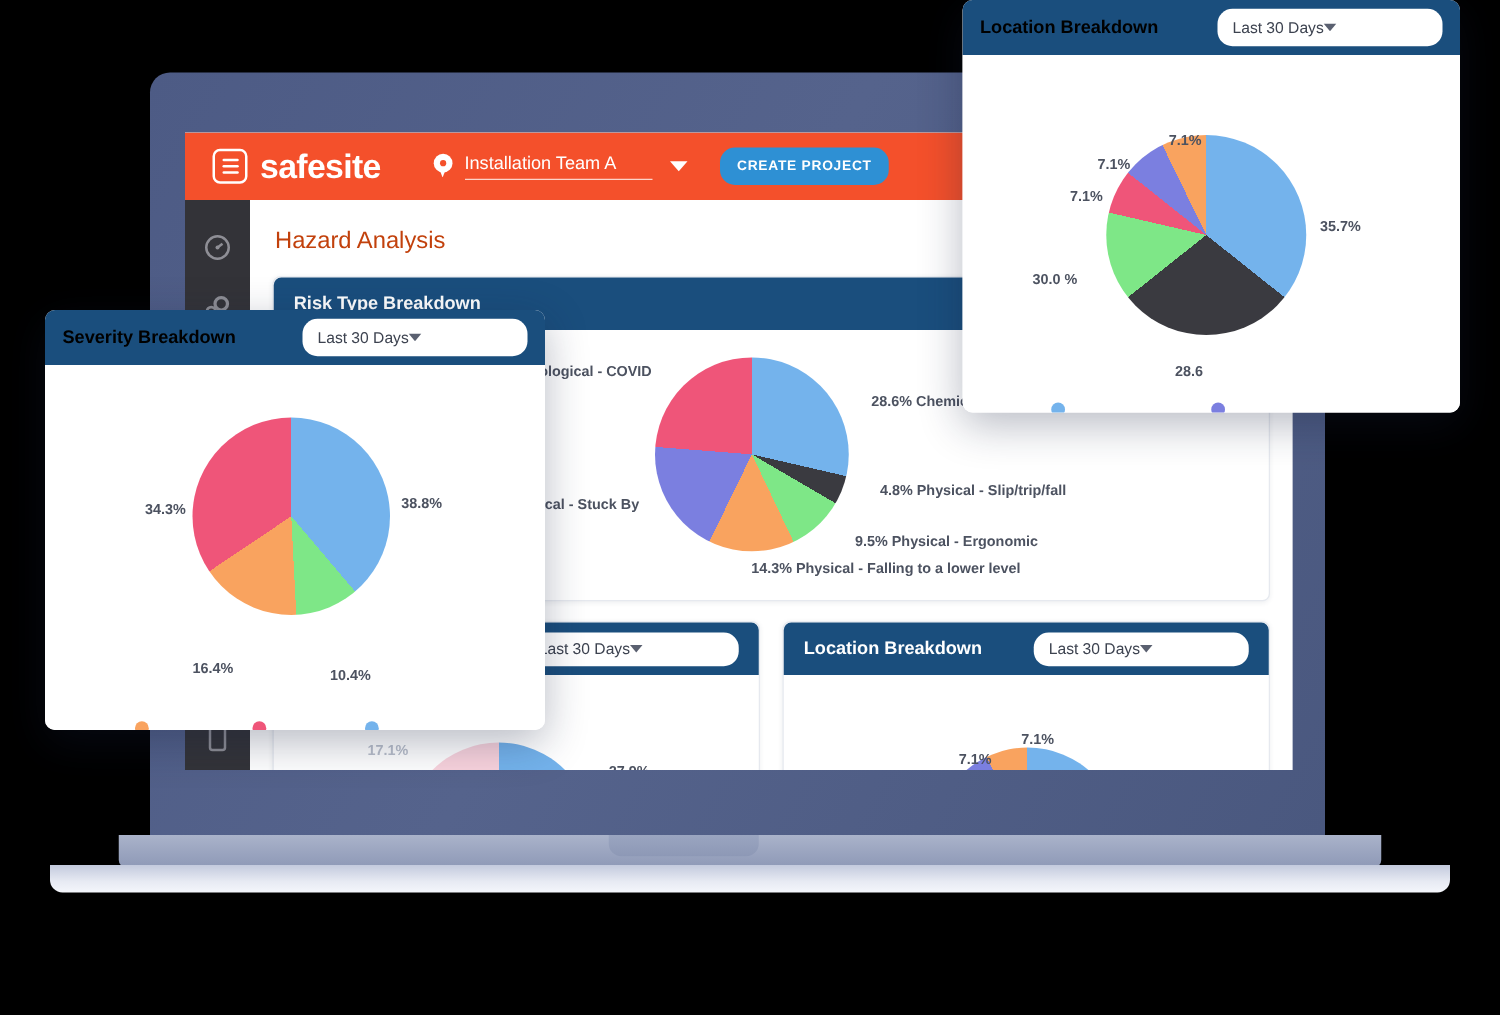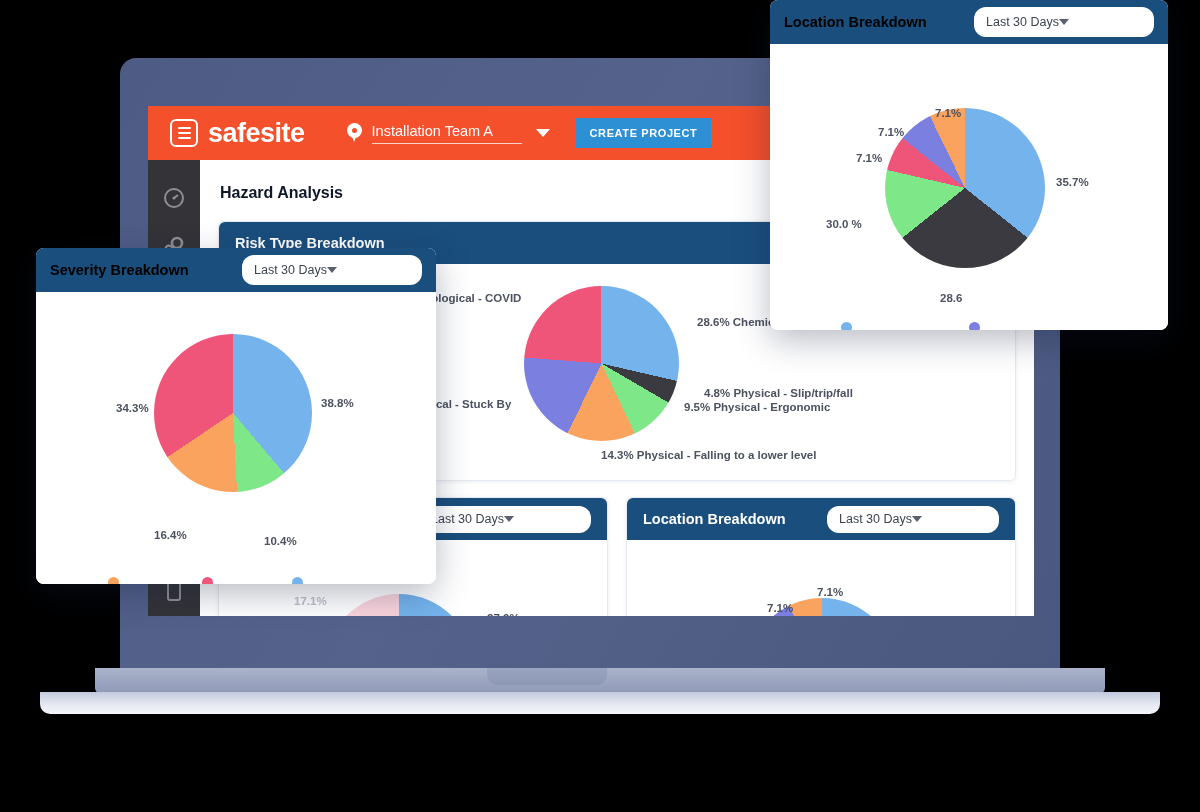--- a/index.html
+++ b/index.html
@@ -34,29 +34,29 @@
   .pin{width:15px;height:20px;position:relative;}
   .pin::before{content:"";position:absolute;left:0;top:0;width:15px;height:15px;border-radius:50%;background:#fff;}
   .pin::after{content:"";position:absolute;left:4px;top:10px;width:7px;height:9px;background:#fff;
               clip-path:polygon(0 0,100% 0,50% 100%);}
   .pin span{position:absolute;left:5px;top:5px;width:5px;height:5px;border-radius:50%;background:#f4502b;z-index:2;}
   .proj-name{color:#fff;font-size:14.5px;margin-left:10px;padding-bottom:4px;border-bottom:1.5px solid rgba(255,255,255,.75);
              min-width:150px;}
   .caret-w{margin-left:14px;width:0;height:0;border-left:7px solid transparent;border-right:7px solid transparent;
            border-top:8px solid #fff;}
   .create-btn{margin-left:26px;background:#2e90d4;color:#fff;font-size:11px;font-weight:bold;letter-spacing:.6px;
-              padding:9px 14px;border-radius:0;}
+              padding:9px 14px;border-radius:12px;}
 
   
   .appbody{display:flex;height:100%;}
   .sidebar{width:52px;background:#333338;padding-top:14px;flex:0 0 52px;}
   .sb-item{height:48px;display:flex;align-items:center;justify-content:center;color:#8e8e95;}
   .content{flex:1;background:#fff;padding:14px 18px 0 18px;position:relative;overflow:hidden;}
   .page-head{display:flex;align-items:center;justify-content:space-between;padding:4px 2px 14px 2px;}
-  .page-title{font-size:16px;color:#0f172a;font-weight:bold;}
+  .page-title{font-size:19px;color:#c2410c;font-weight:normal;}
   .export-btn{border:1px solid #f8a08b;color:#f4633f;font-size:9.5px;font-weight:bold;letter-spacing:.5px;
               padding:8px 13px;border-radius:4px;}
 
   .card{background:#fff;border:1px solid #e6e9ef;border-radius:6px;box-shadow:0 1px 4px rgba(40,50,80,.08);}
   .card-head{background:#1a4e7d;color:#fff;border-radius:6px 6px 0 0;height:42px;display:flex;align-items:center;
              justify-content:space-between;padding:0 16px;}
   .card-title{font-size:14.5px;font-weight:bold;}
   .select{background:#fff;border-radius:12px;height:27px;min-width:150px;display:flex;align-items:center;
           justify-content:flex-start;padding:0 10px 0 12px;color:#3d4350;font-size:12.5px;}
   .select .tri{width:0;height:0;border-left:5px solid transparent;border-right:5px solid transparent;
@@ -144,21 +144,21 @@
             </div>
           </div>
           <div style="position:relative;height:216px;">
             <div class="pie" style="position:absolute;left:305px;top:22px;width:155px;height:155px;
                  background:conic-gradient(#74b3ec 0deg 103deg,#3a3a40 103deg 120.3deg,#7ee787 120.3deg 154.5deg,
                  #f9a35f 154.5deg 206deg,#7b7fe0 206deg 274.4deg,#ef5579 274.4deg 360deg);"></div>
             <div class="lbl" style="left:165px;top:28px;">23.8%  Biological - COVID</div>
             <div class="lbl" style="left:478px;top:52px;">28.6%  Chemical - Inhalation</div>
             <div class="lbl" style="left:485px;top:123px;">4.8%  Physical - Slip/trip/fall</div>
             <div class="lbl" style="left:160px;top:134px;">19%  Physical - Stuck By</div>
-            <div class="lbl" style="left:465px;top:137px;">9.5%  Physical - Ergonomic</div>
+            <div class="lbl" style="left:465px;top:164px;">9.5%  Physical - Ergonomic</div>
             <div class="lbl" style="left:382px;top:185px;">14.3%  Physical - Falling to a lower level</div>
           </div>
         </div>
 
         <div style="display:flex;gap:18px;margin-top:16px;">
           <div class="card" style="flex:1;height:140px;">
             <div class="card-head">
               <div class="card-title"></div>
               <div class="select">
                 <span>Last 30 Days</span>

